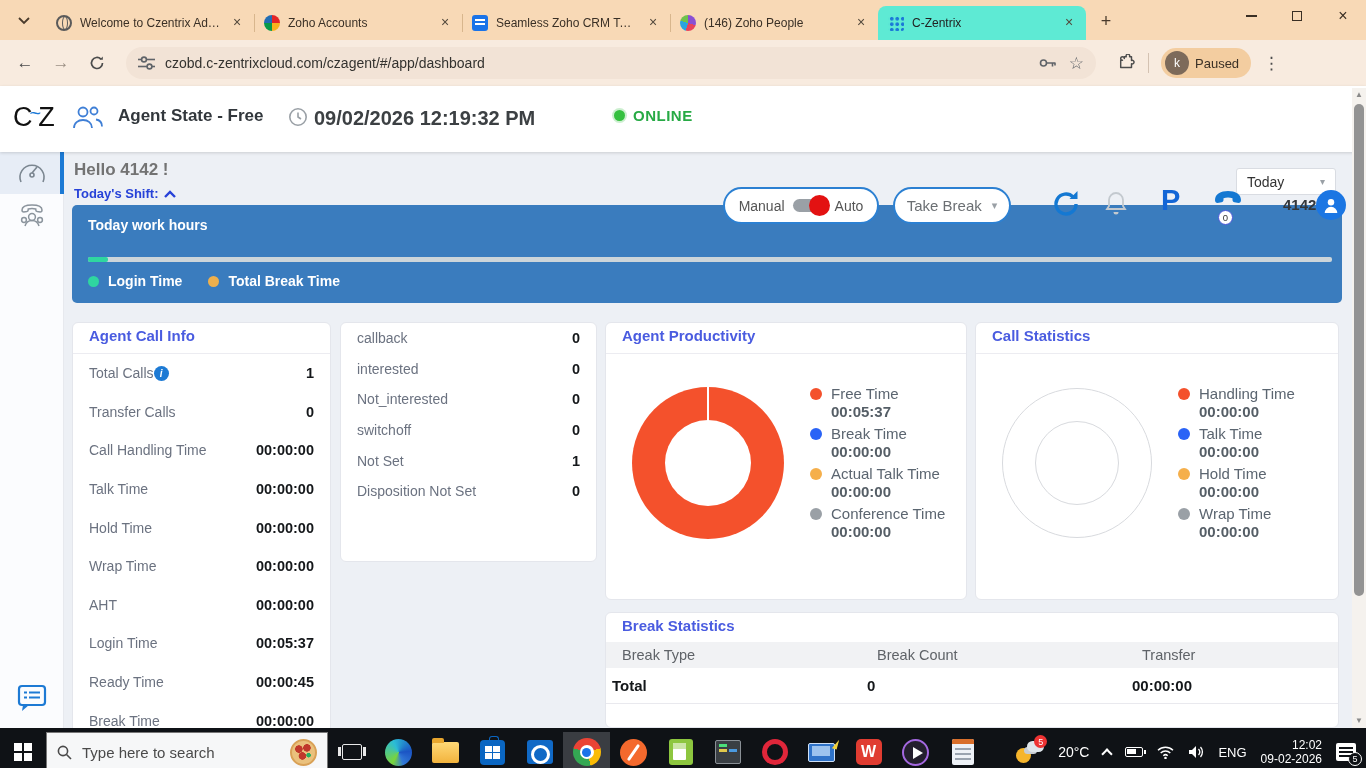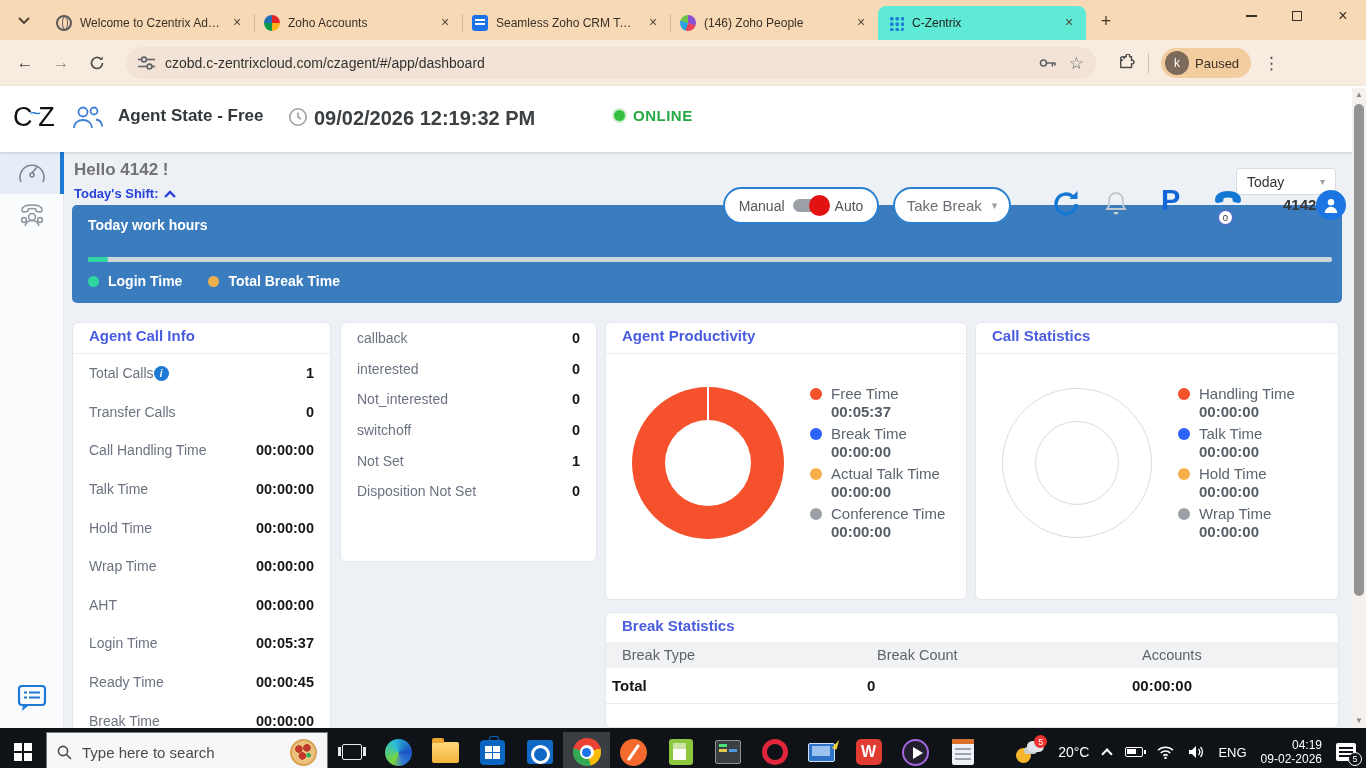--- a/index.html
+++ b/index.html
@@ -539,21 +539,21 @@
             </div>
         </div>
       </div>
     </div>
 
     <div class="panel" id="p-bs">
       <div class="p-title" style="border-bottom:none;padding-bottom:6px">Break Statistics</div>
       <div class="bs-head">
         <span>Break Type</span>
         <span>Break Count</span>
-        <span>Accounts</span>
+        <span>Transfer</span>
       </div>
       <div class="bs-row">
         <span>Total</span>
         <span>0</span>
         <span>00:00:00</span>
       </div>
     </div>
   </div>
 
   <div class="vscroll">
@@ -638,21 +638,21 @@
             <path d="M6.3 9.7a3.2 3.2 0 0 1 4.4 0"></path>
           </g>
           <circle cx="8.5" cy="12" r="1.3" fill="#fff"></circle>
         </svg>
       <svg width="16" height="14" viewBox="0 0 16 14">
           <path d="M1 5h3l4-4v12l-4-4H1z" fill="#fff"></path>
           <path d="M10.5 4a4.5 4.5 0 0 1 0 6M12.5 2a7.5 7.5 0 0 1 0 10" stroke="#fff" stroke-width="1.3" fill="none"></path>
         </svg>
       <span class="lang">ENG</span>
       <span class="clockblk">
-        <span>04:19</span><br>
+        <span>12:02</span><br>
         <span>09-02-2026</span>
       </span>
       <span class="notif">
         <span class="n-badge">5</span>
       </span>
     </div>
   </div>
 
 </div>
 

